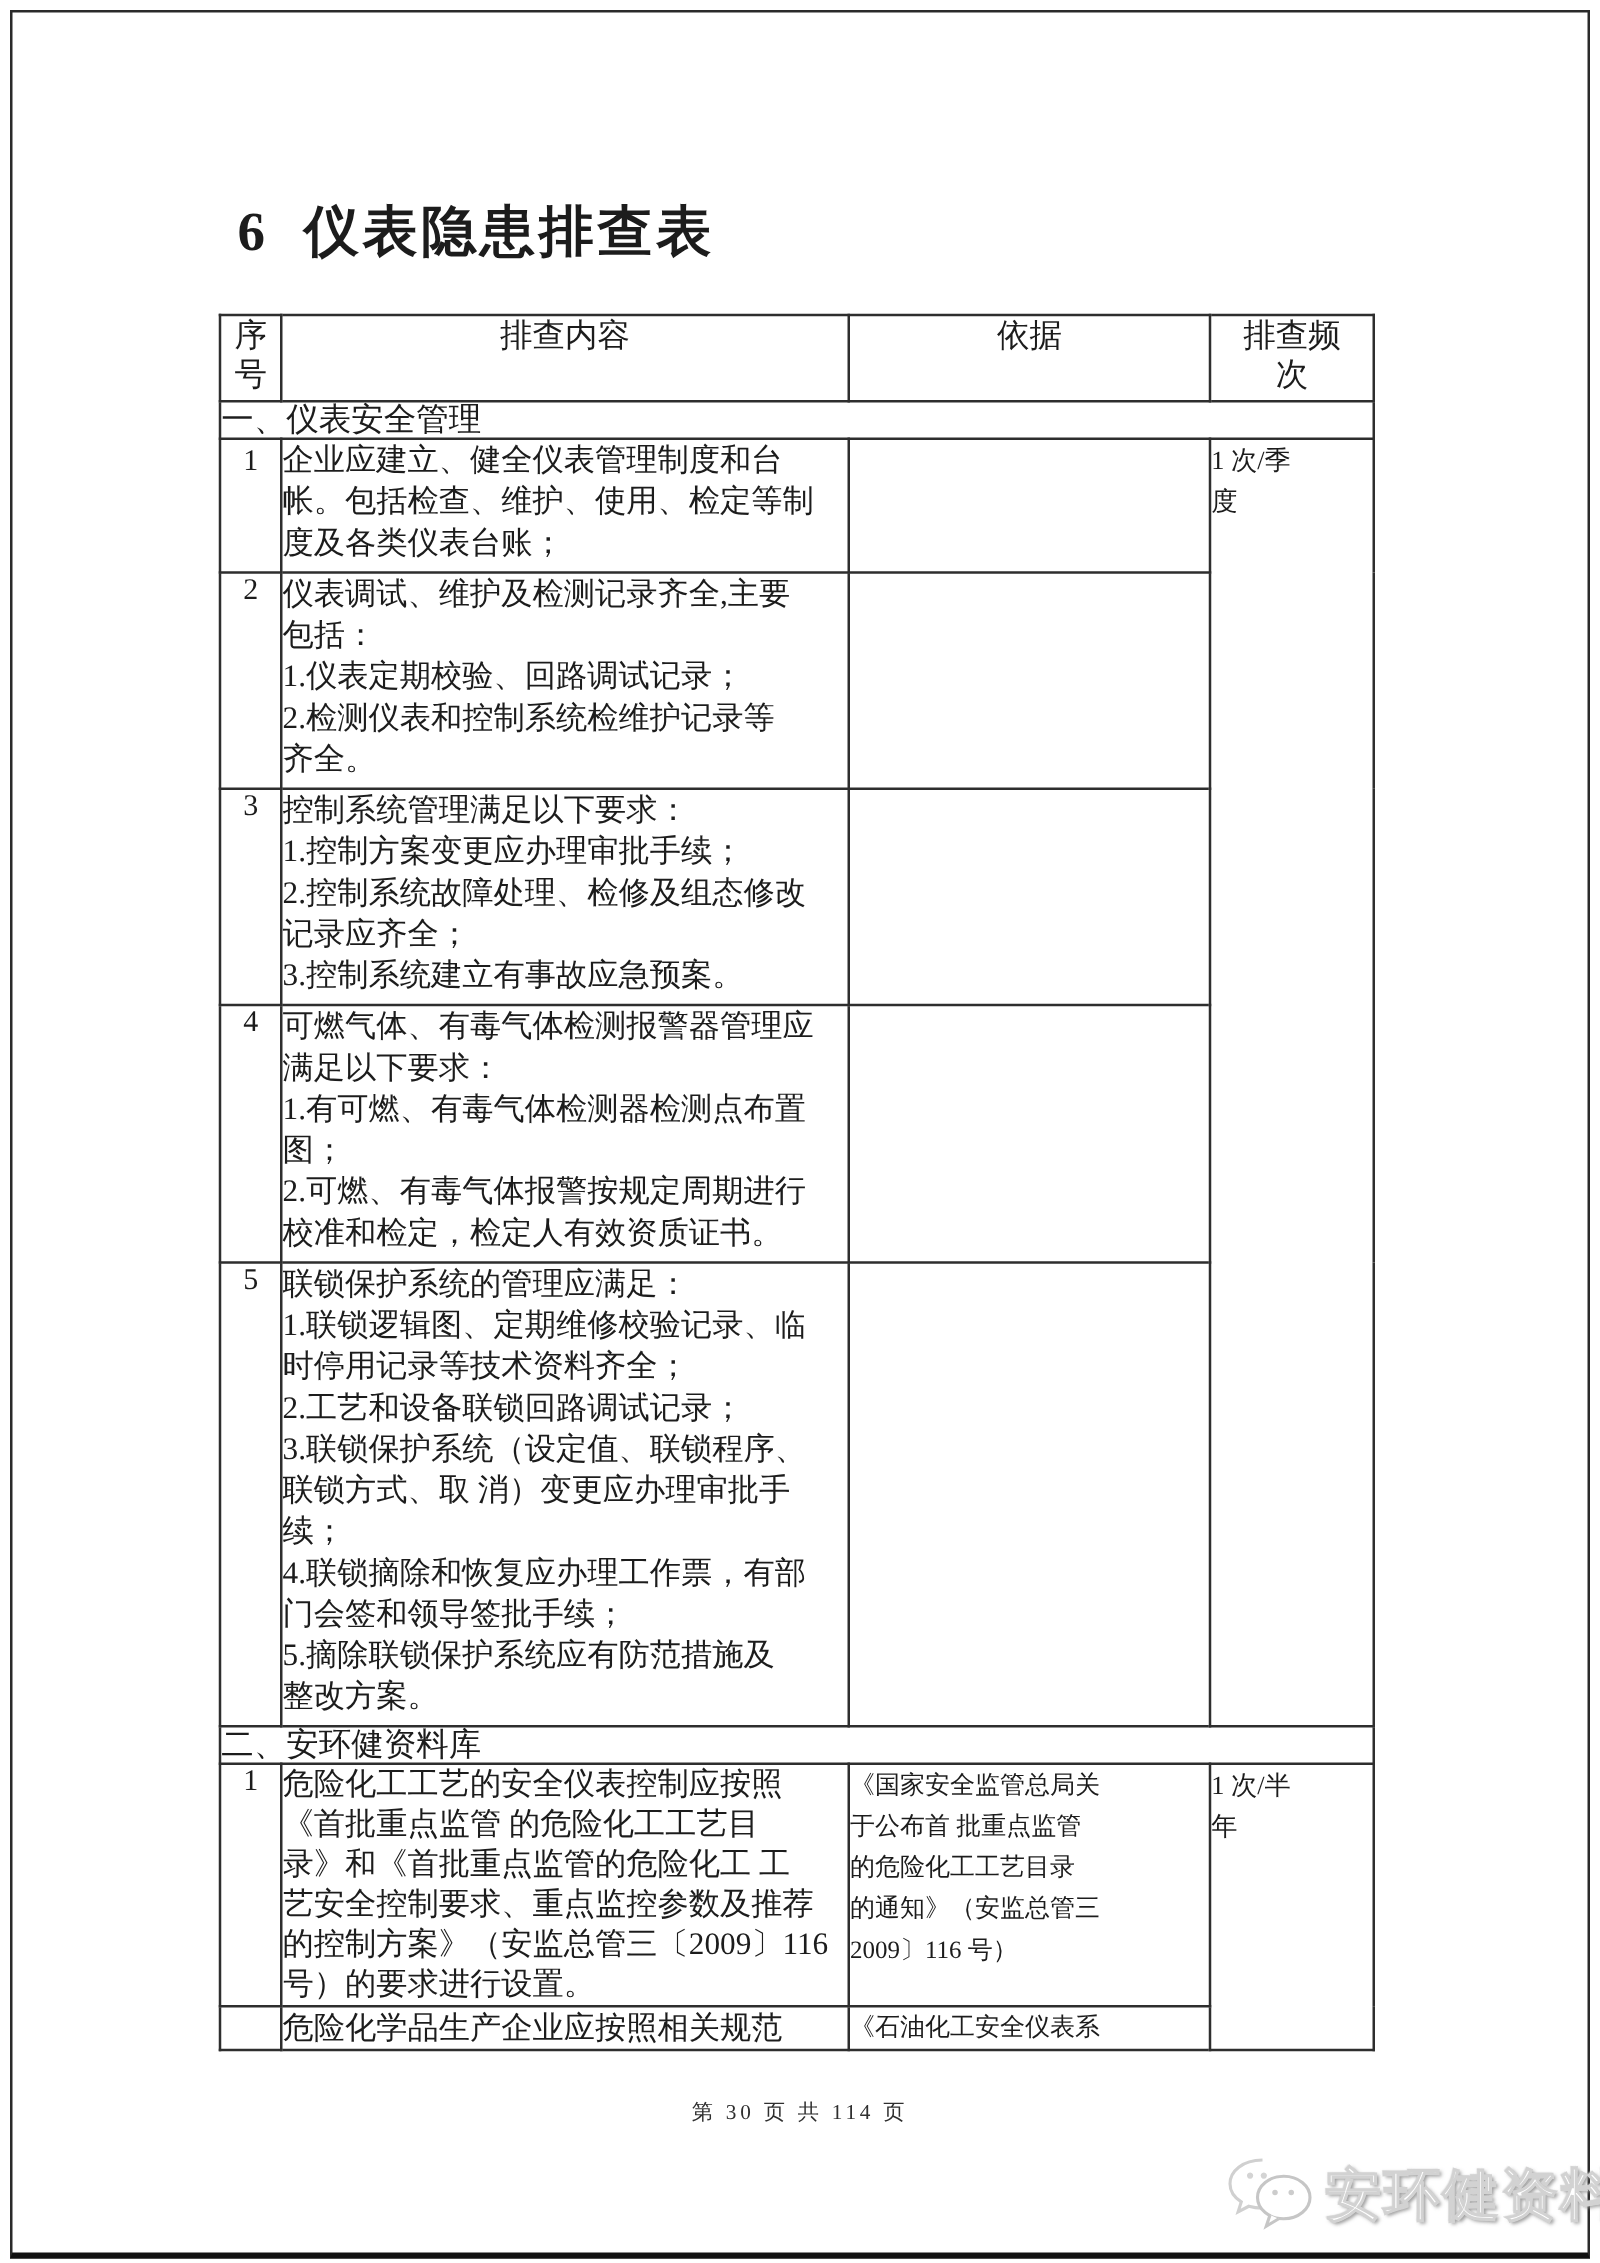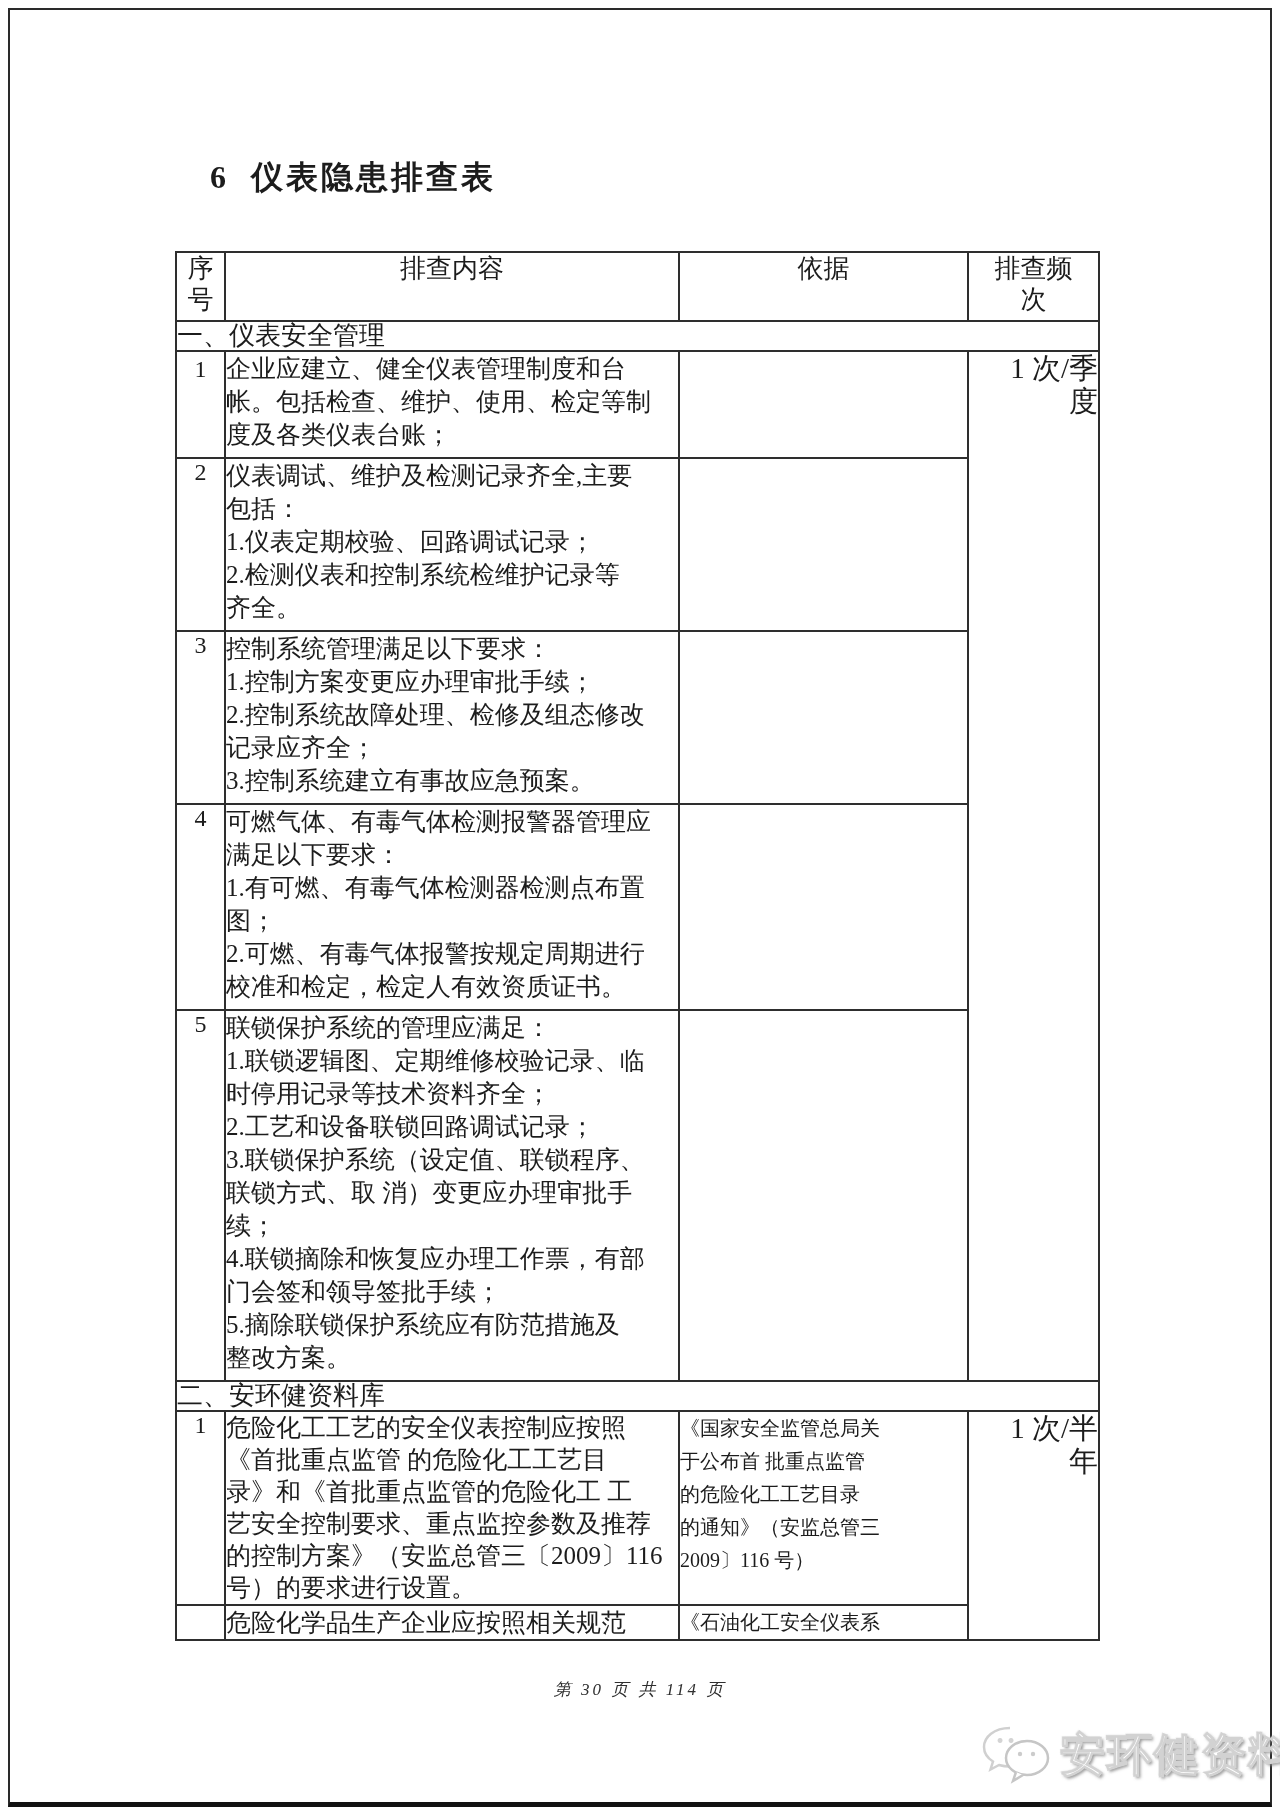--- a/index.html
+++ b/index.html
@@ -8,21 +8,21 @@
     font-family:"Liberation Serif","DejaVu Serif",serif;color:#1c1c1c;
     overflow:hidden;
   }
   .frame{
     position:absolute;left:8px;top:8px;right:8px;bottom:3px;
     border:2px solid #2a2a2a;border-bottom:5px solid #121212;
     pointer-events:none;
   }
   .page-title{
     position:absolute;left:190px;top:156px;
-    font-size:32px;font-weight:bold;letter-spacing:3px;white-space:pre;margin-left:20px;
+    font-size:44px;font-weight:bold;letter-spacing:3px;white-space:pre;
   }
   table.sheet{
     position:absolute;left:175px;top:251px;
     border-collapse:collapse;table-layout:fixed;width:923px;
   }
   table.sheet td,table.sheet th{
     border:2px solid #2e2e2e;overflow:hidden;
     font-weight:normal;vertical-align:top;padding:0;
   }
   th.hcell{
@@ -33,34 +33,32 @@
     text-align:center;vertical-align:middle;font-size:24px;
   }
   td.seq.top{vertical-align:top;padding-top:4px;}
   td.content{
     padding:3px 4px 0 10px;font-size:25px;line-height:33px;white-space:pre;
   }
   td.basis{
     padding:3px 2px 0 12px;font-size:20px;line-height:33px;white-space:pre;
   }
   td.freq{
-    padding:5px 2px 0 8px;font-size:29px;line-height:33px;white-space:pre;
+    padding:5px 2px 0 8px;font-size:21px;line-height:33px;white-space:pre;
     vertical-align:top;
-    text-align:right;
   }
   td.sectionbar{
     font-weight:bold;font-size:26px;line-height:28px;
     padding:1px 0 0 8px;vertical-align:middle;white-space:pre;
   }
   td.tight{line-height:32px;padding-top:1px;border-radius:11px;}
   .page-footer{
     position:absolute;left:0;right:0;top:1678px;text-align:center;
     font-size:17px;letter-spacing:3px;color:#2f2f2f;
     font-family:"Liberation Serif","DejaVu Serif",serif;
-    font-style:italic;
   }
   .watermark{
     position:absolute;left:980px;top:1722px;display:flex;align-items:center;
   }
   .watermark .wm-text{
     font-family:"Liberation Sans","DejaVu Sans",sans-serif;
     font-size:45px;font-weight:bold;letter-spacing:2px;line-height:60px;
     color:#ffffff;
     -webkit-text-stroke:1px #d2d2d2;
     text-shadow:2px 2px 3px rgba(140,140,140,0.85),-1px -1px 1px rgba(210,210,210,0.6);

